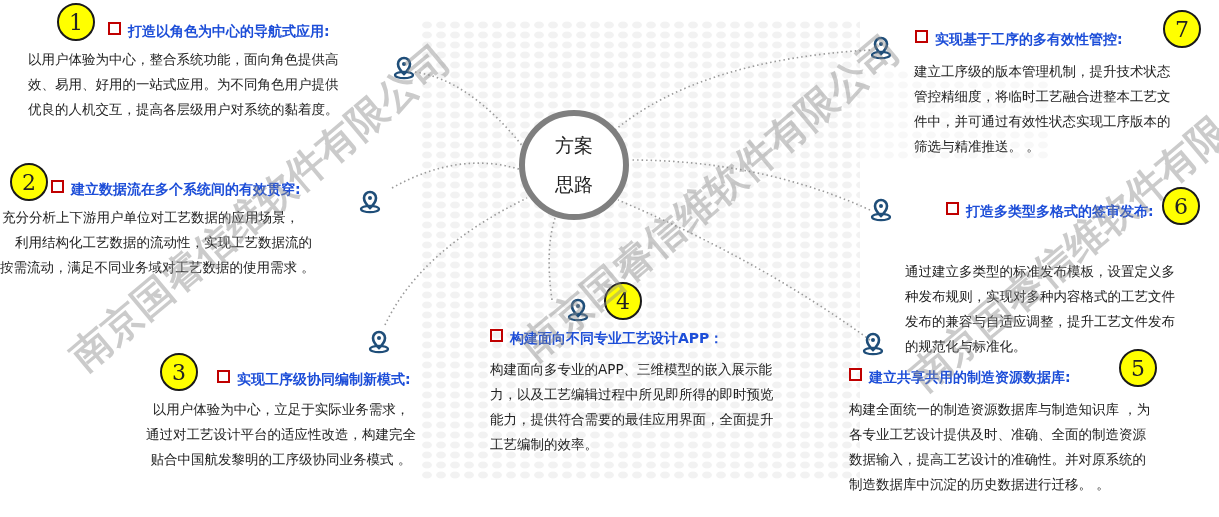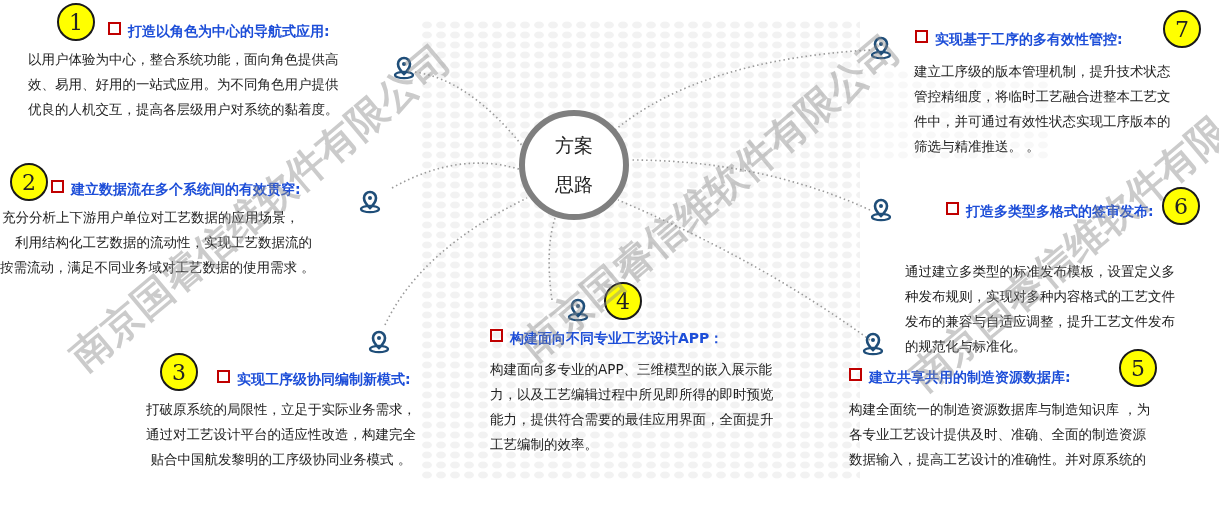--- a/index.html
+++ b/index.html
@@ -74,21 +74,21 @@
 </div>
 <svg class="pin" style="left:359px;top:190px;" viewBox="0 0 22 24">
     <path d="M11 2a6 6 0 0 0-6 6c0 4.5 6 10 6 10s6-5.5 6-10a6 6 0 0 0-6-6z" fill="none" stroke="#1f4e79" stroke-width="2.6"></path>
     <circle cx="11" cy="8" r="2" fill="#1f4e79"></circle>
     <ellipse cx="11" cy="19" rx="9" ry="3.2" fill="none" stroke="#1f4e79" stroke-width="2.2"></ellipse>
   </svg>
 
 <div class="num" style="left:160px;top:353px;">3</div>
 <div class="title" style="left:217px;top:370px;"><span class="box"></span><span>实现工序级协同编制新模式:</span></div>
 <div class="body" style="left:146px;top:397px;text-align:center;">
-  <p>打破原系统的局限性，立足于实际业务需求，</p>
+  <p>以用户体验为中心，立足于实际业务需求，</p>
   <p>通过对工艺设计平台的适应性改造，构建完全</p>
   <p>贴合中国航发黎明的工序级协同业务模式 。</p>
 </div>
 <svg class="pin" style="left:368px;top:330px;" viewBox="0 0 22 24">
     <path d="M11 2a6 6 0 0 0-6 6c0 4.5 6 10 6 10s6-5.5 6-10a6 6 0 0 0-6-6z" fill="none" stroke="#1f4e79" stroke-width="2.6"></path>
     <circle cx="11" cy="8" r="2" fill="#1f4e79"></circle>
     <ellipse cx="11" cy="19" rx="9" ry="3.2" fill="none" stroke="#1f4e79" stroke-width="2.2"></ellipse>
   </svg>
 
 <div class="num" style="left:604px;top:282px;">4</div>
@@ -109,20 +109,21 @@
     <path d="M11 2a6 6 0 0 0-6 6c0 4.5 6 10 6 10s6-5.5 6-10a6 6 0 0 0-6-6z" fill="none" stroke="#1f4e79" stroke-width="2.6"></path>
     <circle cx="11" cy="8" r="2" fill="#1f4e79"></circle>
     <ellipse cx="11" cy="19" rx="9" ry="3.2" fill="none" stroke="#1f4e79" stroke-width="2.2"></ellipse>
   </svg>
 <div class="num" style="left:1119px;top:349px;">5</div>
 <div class="title" style="left:849px;top:368px;"><span class="box"></span><span>建立共享共用的制造资源数据库:</span></div>
 <div class="body" style="left:849px;top:397px;">
   <p>构建全面统一的制造资源数据库与制造知识库 ，为</p>
   <p>各专业工艺设计提供及时、准确、全面的制造资源</p>
   <p>数据输入，提高工艺设计的准确性。并对原系统的</p>
+  <p>制造数据库中沉淀的历史数据进行迁移。 。</p>
 </div>
 
 <svg class="pin" style="left:870px;top:198px;" viewBox="0 0 22 24">
     <path d="M11 2a6 6 0 0 0-6 6c0 4.5 6 10 6 10s6-5.5 6-10a6 6 0 0 0-6-6z" fill="none" stroke="#1f4e79" stroke-width="2.6"></path>
     <circle cx="11" cy="8" r="2" fill="#1f4e79"></circle>
     <ellipse cx="11" cy="19" rx="9" ry="3.2" fill="none" stroke="#1f4e79" stroke-width="2.2"></ellipse>
   </svg>
 <div class="num" style="left:1162px;top:187px;">6</div>
 <div class="title" style="left:906px;top:202px;margin-left:40px;"><span class="box"></span><span>打造多类型多格式的签审发布:</span></div>
 <div class="body" style="left:905px;top:231px;margin-top:28px;">

